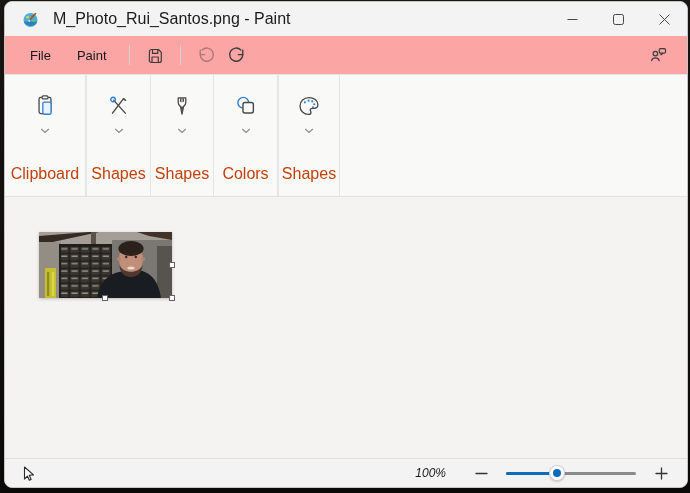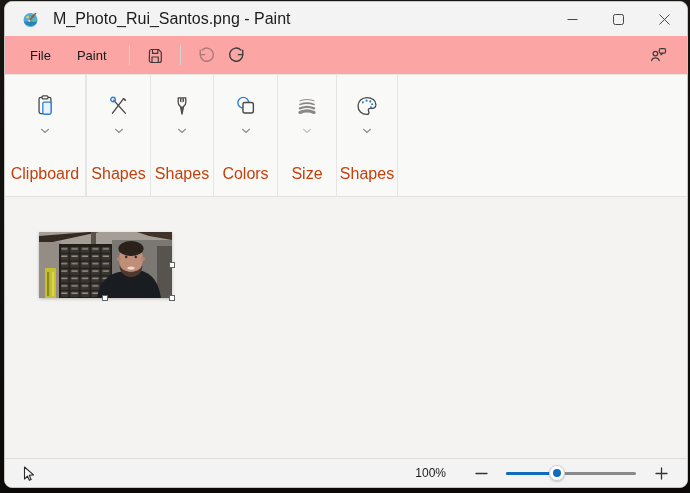--- a/index.html
+++ b/index.html
@@ -50,21 +50,21 @@
   .handle {
     position:absolute; width:6px; height:6px; background:#fdfdfd;
     border:1px solid #636363;
   }
   .handle-right  { left:164px; top:65px; cursor:ew-resize; }
   .handle-bottom { left:97px;  top:98px; cursor:ns-resize; }
   .handle-corner { left:164px; top:98px; cursor:nwse-resize; }
   
   .statusbar {
     height:29px; flex:none; background:#f3f3f3; border-top:1px solid #e0dedc;
-    display:flex; align-items:center; padding:0 15px;
+    display:flex; align-items:center; padding:0 15px;font-style:italic;
   }
   .zoom-group { margin-left:auto; display:flex; align-items:center; }
   .zoom-level { font-size:12px; color:#1b1b1b; margin-right:24px; }
   .zoom-btn { width:22px; height:22px; display:flex; align-items:center; justify-content:center; border-radius:4px; }
   .zoom-slider { width:130px; height:16px; position:relative; margin:0 14px; cursor:pointer; }
   .zs-track { position:absolute; left:0; right:0; top:6.5px; height:3.5px; border-radius:2px; background:#8a8a8a; }
   .zs-fill  { position:absolute; left:0; top:6.5px; height:3.5px; border-radius:2px; background:#0f6cbd; width:39%; }
   .zs-thumb {
     position:absolute; left:calc(39% - 8px); top:0; width:16px; height:16px;
     background:#ffffff; border:1px solid #d2d0ce; border-radius:50%;
@@ -207,36 +207,20 @@
       </div>
       <div class="rs-chevron">
         <svg width="10" height="6" viewBox="0 0 10 6">
             <path d="M1.5 1.3 L5 4.4 L8.5 1.3" stroke="#8f8d8b" fill="none" stroke-width="1.2" stroke-linecap="round"></path>
           </svg>
       </div>
       <div class="rs-label">Colors</div>
     </div>
     <div class="rib-divider"></div>
 
-    <div class="rib-section w-size">
-      <div class="rs-icon">
-        <svg width="26" height="26" viewBox="0 0 24 24" fill="none" stroke="#8a8886" stroke-linecap="round">
-          <path d="M5.5 7.2 c4 -1.6 9 -1.6 13 0" stroke-width="0.9"></path>
-          <path d="M5.5 10.6 c4 -1.6 9 -1.6 13 0" stroke-width="1.5"></path>
-          <path d="M5.5 14.1 c4 -1.6 9 -1.6 13 0" stroke-width="2.2"></path>
-          <path d="M5.5 17.9 c4 -1.6 9 -1.6 13 0" stroke-width="3"></path>
-        </svg>
-      </div>
-      <div class="rs-chevron">
-        <svg width="10" height="6" viewBox="0 0 10 6">
-            <path d="M1.5 1.3 L5 4.4 L8.5 1.3" stroke="#c3c1bf" fill="none" stroke-width="1.2" stroke-linecap="round"></path>
-          </svg>
-      </div>
-      <div class="rs-label">Size</div>
-    </div>
     <div class="rib-divider"></div>
 
     <div class="rib-section w-colors">
       <div class="rs-icon">
         <svg width="26" height="26" viewBox="0 0 24 24">
           <path d="M12 4.2 c-4.8 0 -8.3 3.4 -8.3 7.8 0 4.4 3.4 7.8 8 7.8 1.5 0 2.1 -.9 2.1 -1.8 0 -.9 -.6 -1.3 -.6 -2.2 0 -1 .8 -1.7 2 -1.7 h1.5 c2 0 3.5 -1.5 3.5 -3.5 C20.2 7 16.6 4.2 12 4.2 z" fill="none" stroke="#4a4846" stroke-width="1.2"></path>
           <circle cx="8.2" cy="8.6" r="1" fill="#2f7fd4"></circle>
           <circle cx="11.6" cy="7.1" r="1" fill="#2f7fd4"></circle>
           <circle cx="15" cy="7.8" r="1" fill="#2f7fd4"></circle>
           <circle cx="16.8" cy="10.4" r="1" fill="#2f7fd4"></circle>

